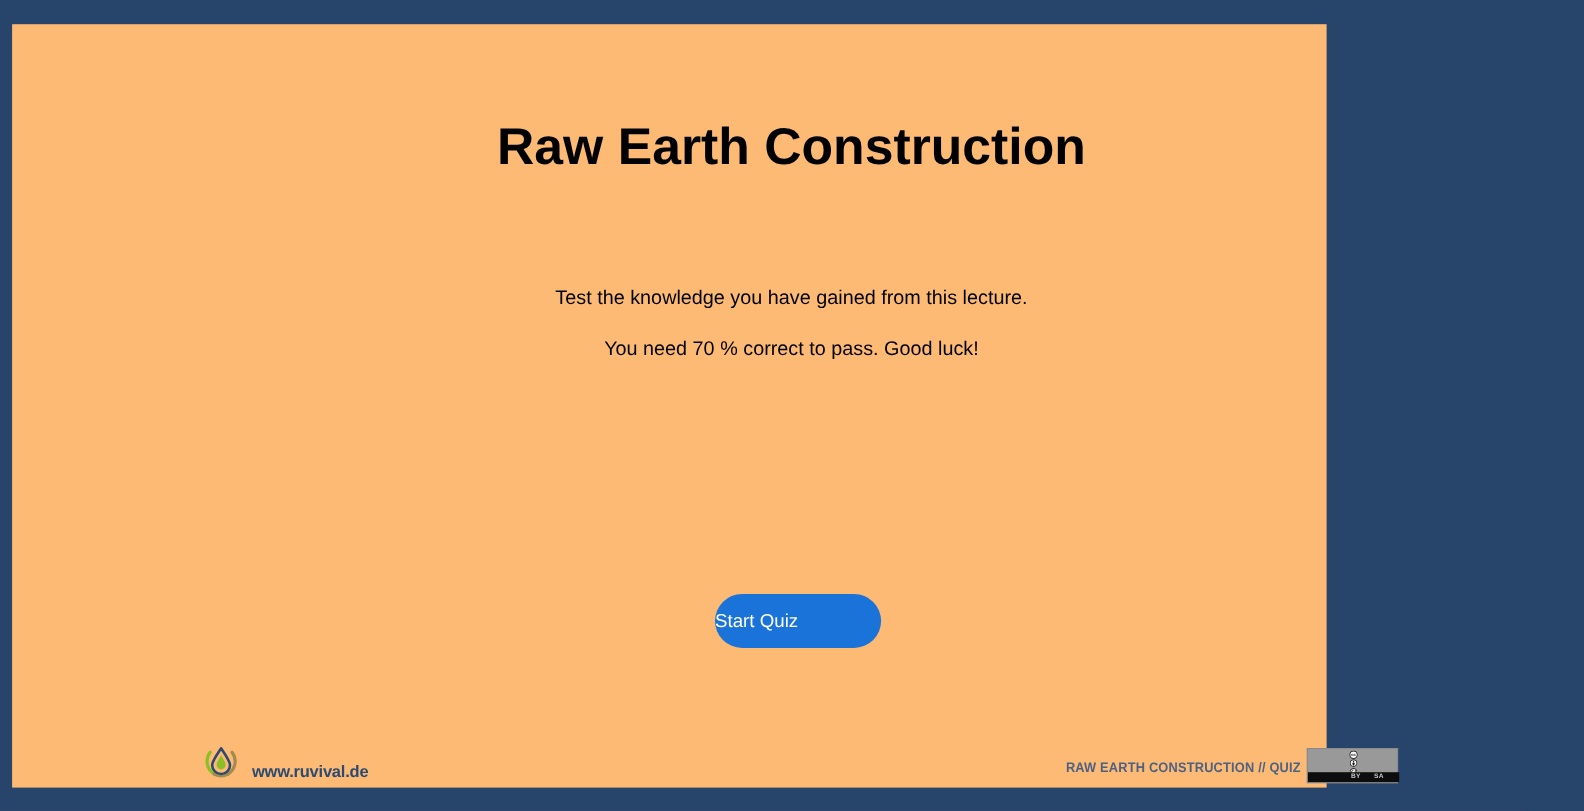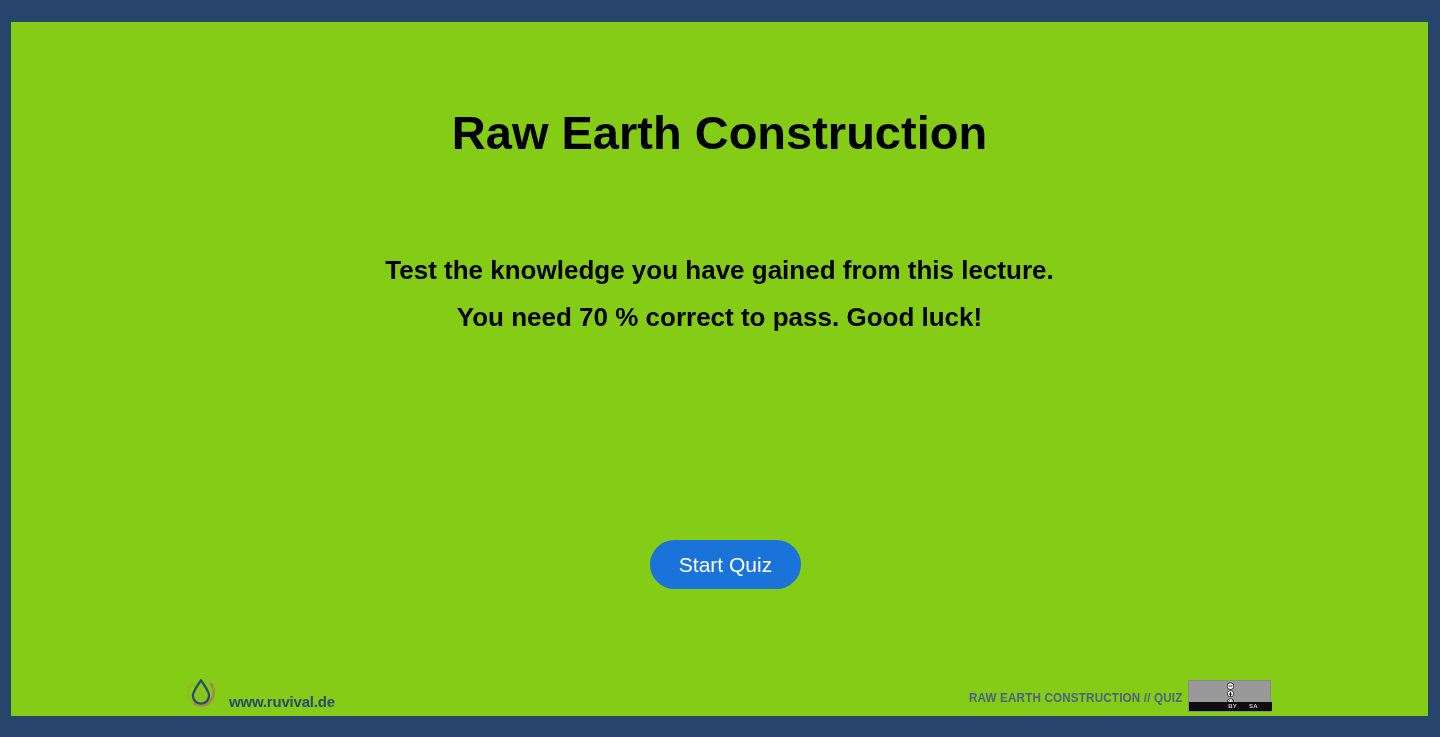--- a/index.html
+++ b/index.html
@@ -21,23 +21,23 @@
     width: 1440px;
     height: 737px;
     background: #27456b;
   }
 
   
   #slide {
     position: absolute;
     left: 11px;
     top: 22px;
-    width: 1417px;
+    width: 1195px;
     height: 694px;
-    background: #84cc16;
+    background: #fdba74;
   }
 
   
   #slide-title {
     position: absolute;
     left: 0;
     top: 54px;
     width: 1417px;
     text-align: center;
     font-size: 47px;
@@ -49,44 +49,43 @@
 
   
   #intro-block {
     position: absolute;
     left: 0;
     top: 225px;
     width: 1417px;
     text-align: center;
   }
   .intro-line {
-    font-size: 26px;
+    font-size: 18px;
     color: #000000;
     line-height: 47px;
     white-space: nowrap;
-    font-weight: bold;
   }
 
   
   #start-quiz-button {
     position: absolute;
     left: 639px;
     top: 518px;
     width: 151px;
     height: 49px;
     background: #1a73d8;
     border: none;
     border-radius: 26px;
     color: #ffffff;
-    font-size: 21px;
+    font-size: 17px;
     font-family: "Liberation Sans", sans-serif;
     cursor: pointer;
     padding: 0;
     line-height: 49px;
-    text-align: center;
+    text-align: left;
   }
 
   
   #footer-left {
     position: absolute;
     left: 172px;
     top: 652px;
     display: flex;
     align-items: flex-end;
     gap: 10px;

